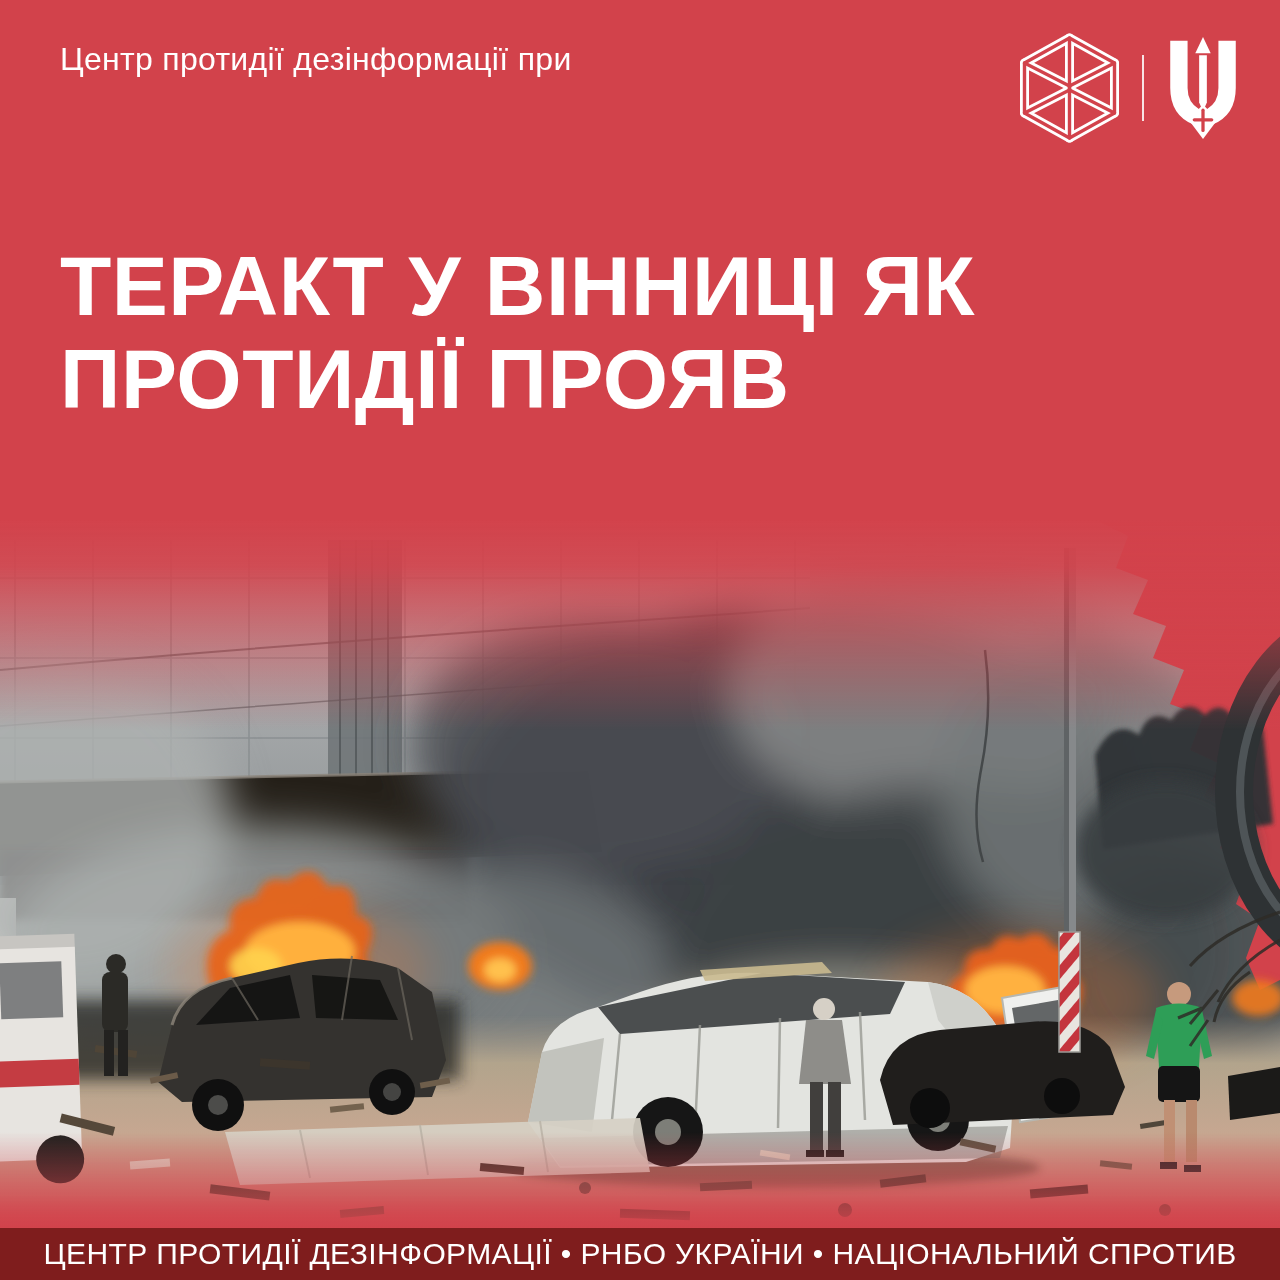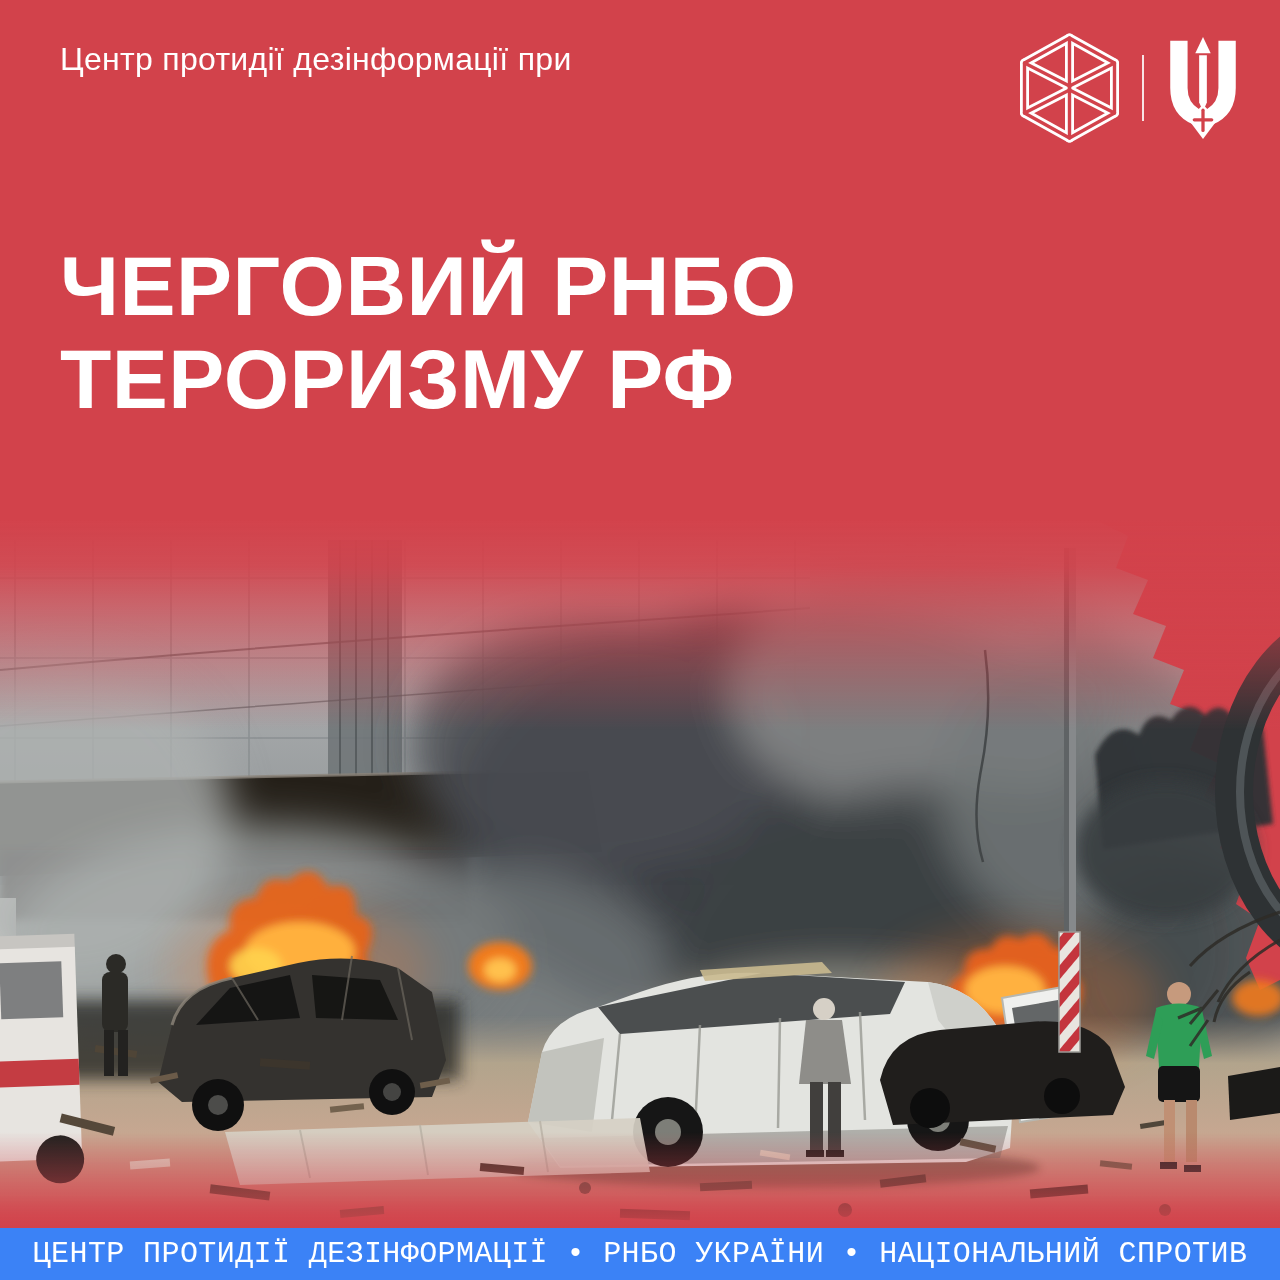--- a/index.html
+++ b/index.html
@@ -28,22 +28,22 @@
     position:absolute;left:60px;top:240px;margin:0;
     font-size:84px;line-height:93px;font-weight:700;letter-spacing:.5px;
   }
   .headline span{display:block;white-space:nowrap;}
   
   .photo{position:absolute;left:0;top:520px;width:1280px;height:715px;}
   .photo svg{display:block;}
   
   .footerbar{
     position:absolute;left:0;bottom:0;width:1280px;height:52px;
-    background:#3b82f6;
-    display:flex;align-items:center;justify-content:center;font-family:Liberation Mono, monospace;
+    background:#7f1d1d;
+    display:flex;align-items:center;justify-content:center;
   }
   .footerbar div{
     font-size:30px;letter-spacing:.4px;font-weight:400;white-space:nowrap;
   }
 </style>
 </head>
 <body>
 
 <div class="poster">
 
@@ -80,22 +80,22 @@
         <path d="M40,72 L55,88 L40,108 L25,88 Z"></path>
       </g>
       <g stroke="#d2424b" stroke-width="3.4" stroke-linecap="round">
         <path d="M40,78 V99"></path>
         <path d="M31,88 H49"></path>
       </g>
     </svg>
   </div>
 
   <h1 class="headline">
-    <span>ЧЕРГОВИЙ РНБО</span>
-    <span>ТЕРОРИЗМУ РФ</span>
+    <span>ТЕРАКТ У ВІННИЦІ ЯК</span>
+    <span>ПРОТИДІЇ ПРОЯВ</span>
   </h1>
 
   <div class="photo" aria-label="vinnytsia-attack-aftermath-photo">
     <svg width="1280" height="715" viewBox="0 0 1280 715">
       <defs>
         <linearGradient id="gFacade" x1="0" y1="0" x2="0" y2="1">
           <stop offset="0" stop-color="#bcbdbe"></stop>
             <stop offset="1" stop-color="#8d9294"></stop>
         </linearGradient>
         <linearGradient id="gRedTop" x1="0" y1="0" x2="0" y2="1">

